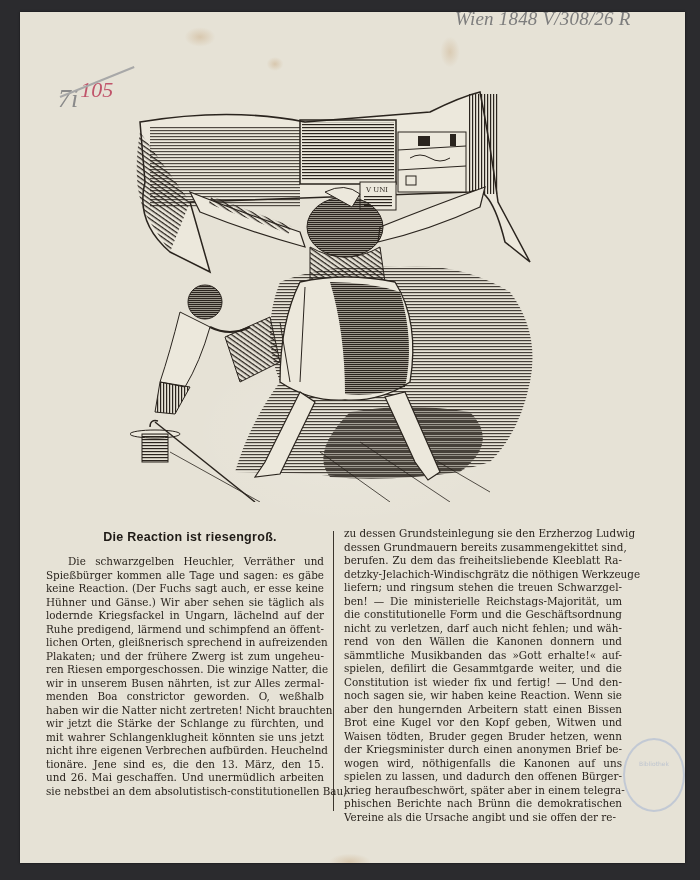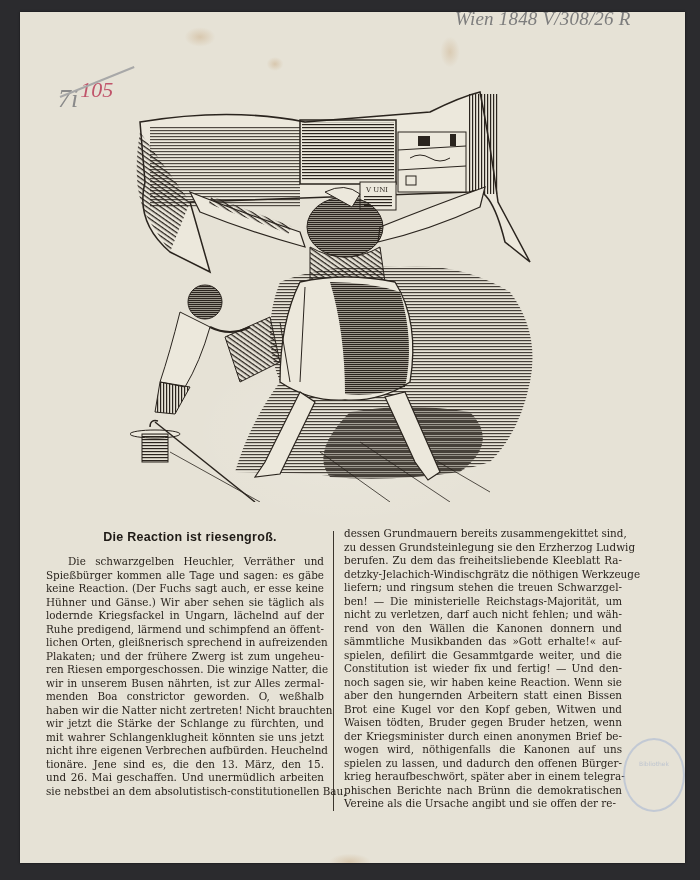--- a/index.html
+++ b/index.html
@@ -180,26 +180,27 @@
     <span class="line"><span>menden </span><b>Boa constrictor</b><span> geworden. O, weßhalb</span></span>
     <span class="line"><span>haben wir die Natter nicht zertreten! Nicht brauchten</span></span>
     <span class="line"><span>wir jetzt die Stärke der Schlange zu fürchten, und</span></span>
     <span class="line"><span>mit wahrer Schlangenklugheit könnten sie uns jetzt</span></span>
     <span class="line"><span>nicht ihre eigenen Verbrechen aufbürden. Heuchelnd</span></span>
     <span class="line"><span>tionäre. Jene sind es, die den </span><b>13.</b><span> März, den </span><b>15.</b><span></span></span>
     <span class="line"><span>und </span><b>26.</b><span> Mai geschaffen. Und unermüdlich arbeiten</span></span>
     <span class="line" style="text-align-last: left;"><span>sie nebstbei an dem absolutistisch-constitutionellen Bau,</span></span>
   </div>
 <div class="col col-right" id="rightcol">
+    <span class="line"><span>zu dessen Grundsteinlegung sie den Erzherzog Ludwig</span></span>
     <span class="line"><span>dessen Grundmauern bereits zusammengekittet sind,</span></span>
-    <span class="line"><span>zu dessen Grundsteinlegung sie den Erzherzog Ludwig</span></span>
     <span class="line"><span>berufen. Zu dem das freiheitsliebende Kleeblatt Ra-</span></span>
     <span class="line"><span>detzky-Jelachich-Windischgrätz die nöthigen Werkzeuge</span></span>
     <span class="line"><span>liefern; und ringsum stehen die treuen Schwarzgel-</span></span>
     <span class="line"><span>ben! — Die ministerielle Reichstags-Majorität, um</span></span>
+    <span class="line"><span>die constitutionelle Form und die Geschäftsordnung</span></span>
     <span class="line"><span>nicht zu verletzen, darf auch nicht fehlen; und wäh-</span></span>
     <span class="line"><span>rend von den Wällen die Kanonen donnern und</span></span>
     <span class="line"><span>sämmtliche Musikbanden das »Gott erhalte!« auf-</span></span>
     <span class="line"><span>spielen, defilirt die Gesammtgarde weiter, und die</span></span>
     <span class="line"><span>Constitution ist wieder fix und fertig! — Und den-</span></span>
     <span class="line"><span>noch sagen sie, wir haben keine Reaction. Wenn sie</span></span>
     <span class="line"><span>aber den hungernden Arbeitern statt einen Bissen</span></span>
     <span class="line"><span>Brot eine Kugel vor den Kopf geben, Witwen und</span></span>
     <span class="line"><span>Waisen tödten, Bruder gegen Bruder hetzen, wenn</span></span>
     <span class="line"><span>der Kriegsminister durch einen anonymen Brief be-</span></span>

